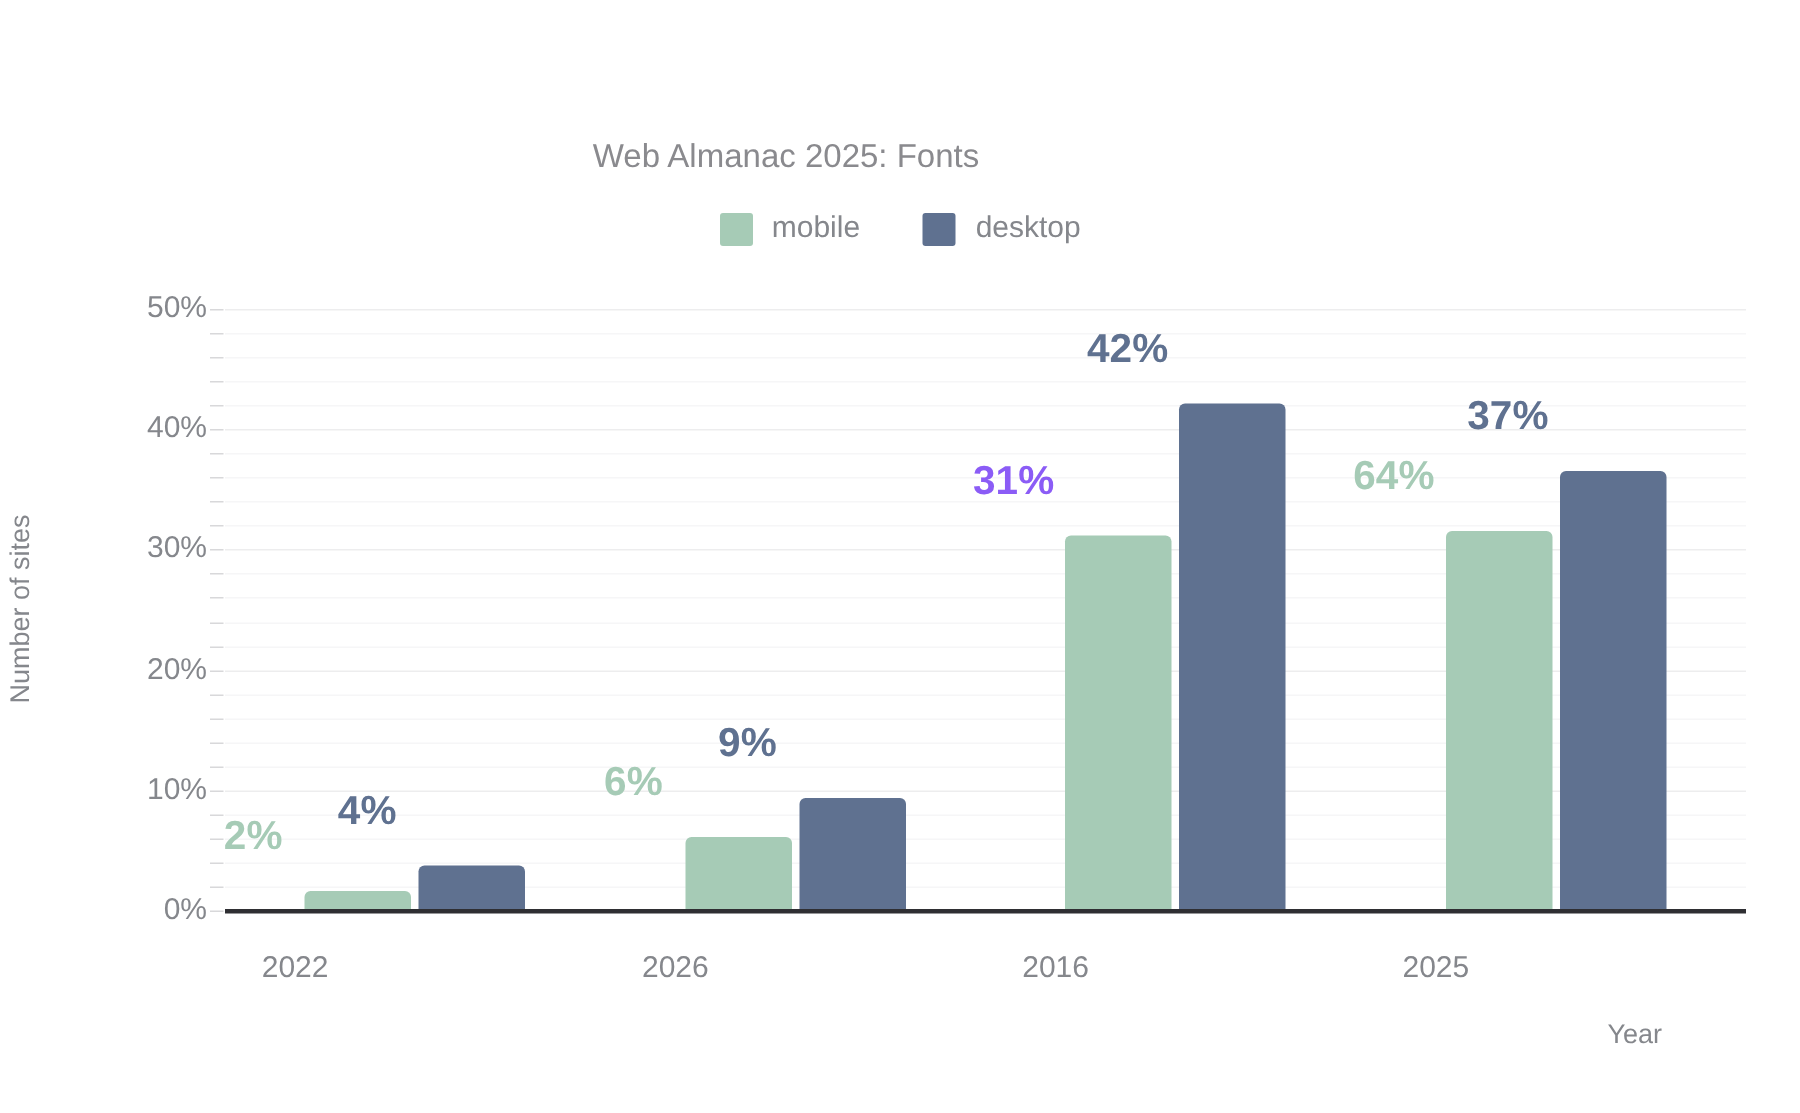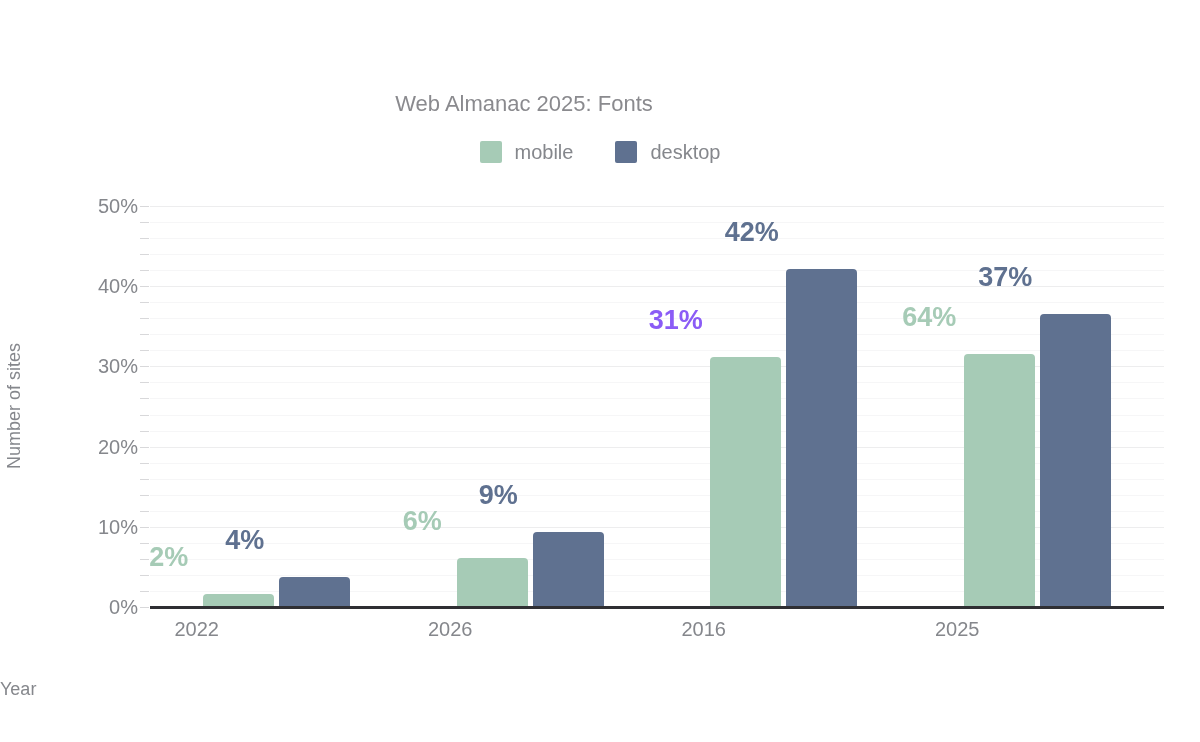--- a/index.html
+++ b/index.html
@@ -42,21 +42,21 @@
   .legend {
     position: absolute;
     top: 141px; left: 0; width: 1200px;
     display: flex;
     justify-content: center;
     align-items: center;
     gap: 42px;
   }
   .legend-item {
     display: flex;
-    align-items: flex-start;
+    align-items: center;
     gap: 13px;
   }
   .legend-swatch {
     width: 22px; height: 22px;
     border-radius: 2px;
     display: block;
   }
   .legend-label {
     font-size: 20px;
     color: #85878c;
@@ -101,33 +101,33 @@
     position: absolute;
     left: 140px;
     width: 9px;
     height: 1px;
     background: #d8d8da;
   }
 
   
   .x-tick-label {
     position: absolute;
-    top: 618px;
+    top: 634px;
     text-align: center;
     font-size: 20px;
     color: #85878c;
     transform: translateX(-50%);
     width: 160px;
     margin-left: -80px;
   }
 
   .axis-title-x {
     position: absolute;
     top: 679px; left: 0; width: 1108px;
-    text-align: left;
+    text-align: right;
     font-size: 18px;
     color: #85878c;
   }
   .axis-title-y {
     position: absolute;
     left: 14px;
     top: 406px;
     transform: translate(-50%, -50%) rotate(-90deg);
     transform-origin: center center;
     font-size: 18px;

